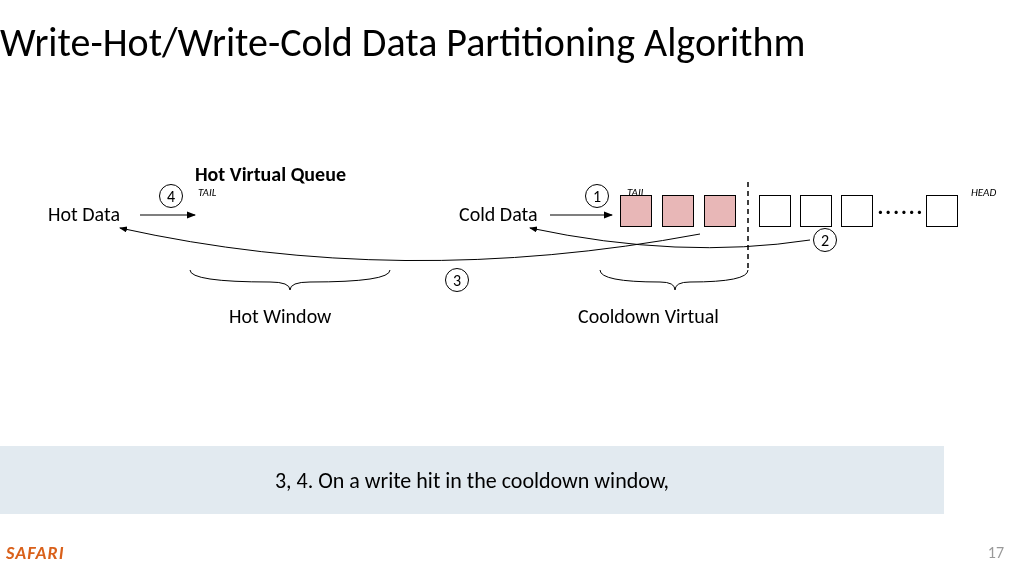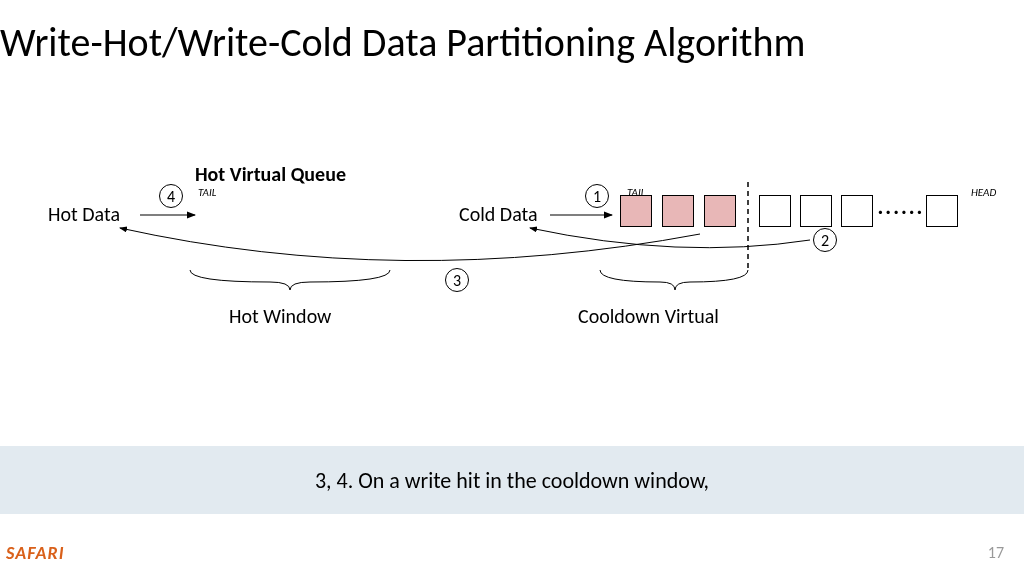--- a/index.html
+++ b/index.html
@@ -70,21 +70,21 @@
   }
   .window-label {
     position: absolute;
     font-size: 20px;
     color: #000;
   }
   .caption-band {
     position: absolute;
     top: 446px;
     left: 0;
-    width: 1024px;
+    width: 944px;
     height: 68px;
     background: #e2eaf0;
     display: flex;
     flex-direction: column;
     align-items: center;
     justify-content: center;
     font-size: 22px;
     color: #000;
   }
   .footer-logo {

